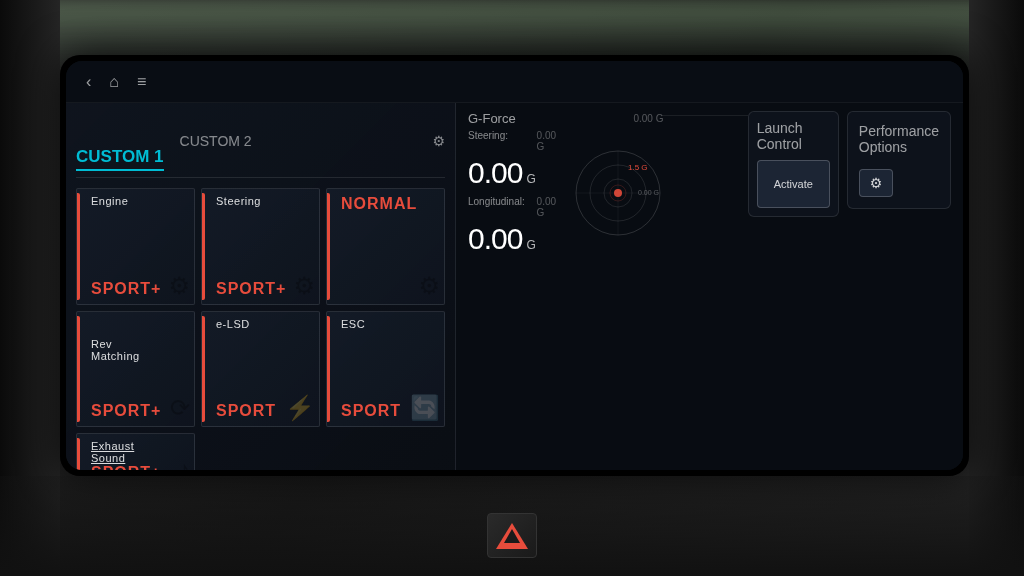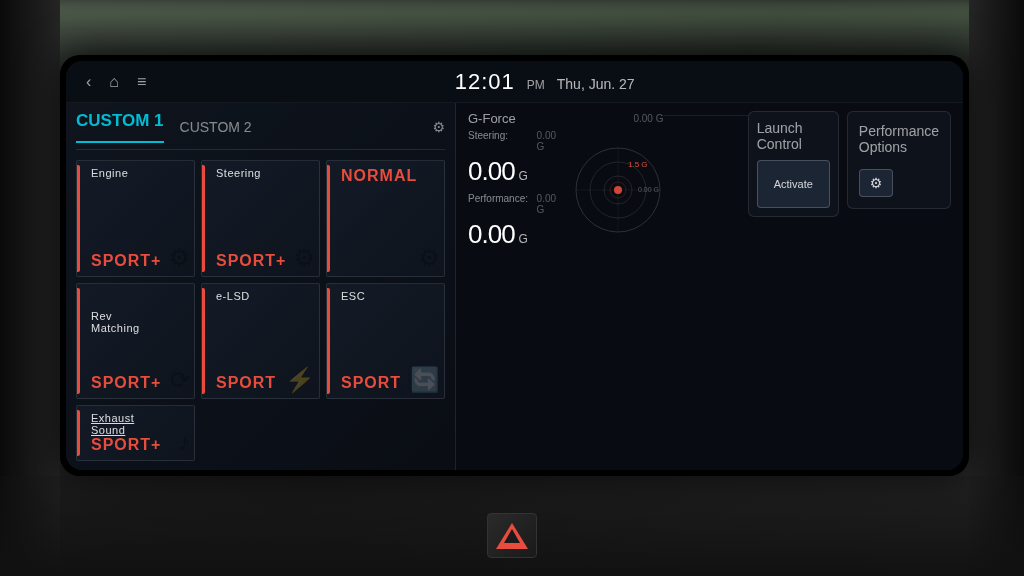--- a/index.html
+++ b/index.html
@@ -125,22 +125,23 @@
       margin-bottom: 10px;
       padding-bottom: 6px;
       border-bottom: 1px solid rgba(255,255,255,0.1);
     }
 
     .tab-active {
       color: #00bcd4;
       font-size: 17px;
       font-weight: 600;
       border-bottom: 2px solid #00bcd4;
-      padding-bottom: 10px;
+      padding-bottom: 2px;
       cursor: pointer;
+      margin-top: 36px;
     }
 
     .tab-inactive {
       color: rgba(255,255,255,0.5);
       font-size: 14px;
       cursor: pointer;
     }
 
     
     .cards-grid {
@@ -237,21 +238,21 @@
       margin-bottom: 4px;
     }
 
     .gforce-label {
       font-size: 10px;
       color: rgba(255,255,255,0.5);
       width: 70px;
     }
 
     .gforce-number {
-      font-size: 26px;
+      font-size: 30px;
       font-weight: 300;
       color: #fff;
       letter-spacing: -1px;
       font-family: 'Arial', monospace;
     }
 
     .gforce-unit {
       font-size: 12px;
       color: rgba(255,255,255,0.7);
     }
@@ -404,25 +405,20 @@
 <div class="car-right"></div>
 
 <div class="screen-bezel">
   <div class="screen">
 
     <div class="top-bar">
       <div class="nav-icons">
         <span class="nav-icon">‹</span>
         <span class="nav-icon">⌂</span>
         <span class="nav-icon">≡</span>
-      </div>
-      <div class="clock-section">
-        <span class="clock-time">12:01</span>
-        <span class="clock-ampm">PM</span>
-        <span class="clock-date">Thu, Jun. 27</span>
       </div>
     </div>
 
     <div class="main-content">
 
       <div class="left-panel">
         <div class="mode-tabs">
           <span class="tab-active">CUSTOM 1</span>
           <span class="tab-inactive">CUSTOM 2</span>
           <span style="margin-left:auto; color:rgba(255,255,255,0.5); font-size:14px; cursor:pointer;">⚙</span>
@@ -493,21 +489,21 @@
             <div class="gforce-meters">
               <div class="gforce-row">
                 <span class="gforce-label">Steering:</span>
                 <span class="gforce-small">0.00 G</span>
               </div>
               <div style="display:flex; align-items:baseline; gap:4px; margin-bottom:6px;">
                 <span class="gforce-number">0.00</span>
                 <span class="gforce-unit">G</span>
               </div>
               <div class="gforce-row">
-                <span class="gforce-label">Performance:</span>
+                <span class="gforce-label">Longitudinal:</span>
                 <span class="gforce-small">0.00 G</span>
               </div>
               <div style="display:flex; align-items:baseline; gap:4px;">
                 <span class="gforce-number">0.00</span>
                 <span class="gforce-unit">G</span>
               </div>
             </div>
 
             <div class="radar-container">
               <svg class="radar-svg" viewBox="0 0 90 90">

